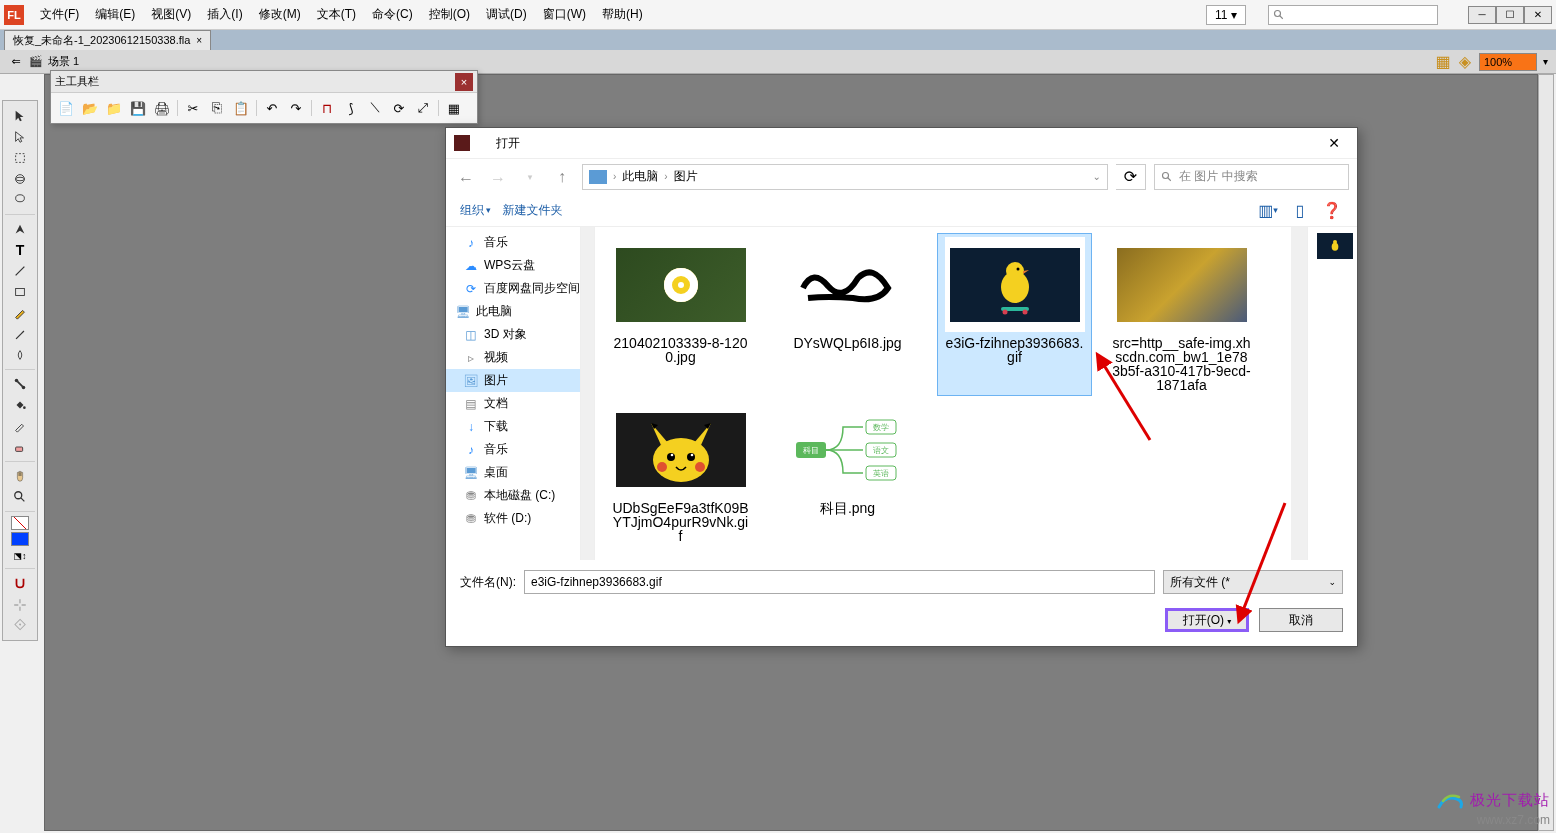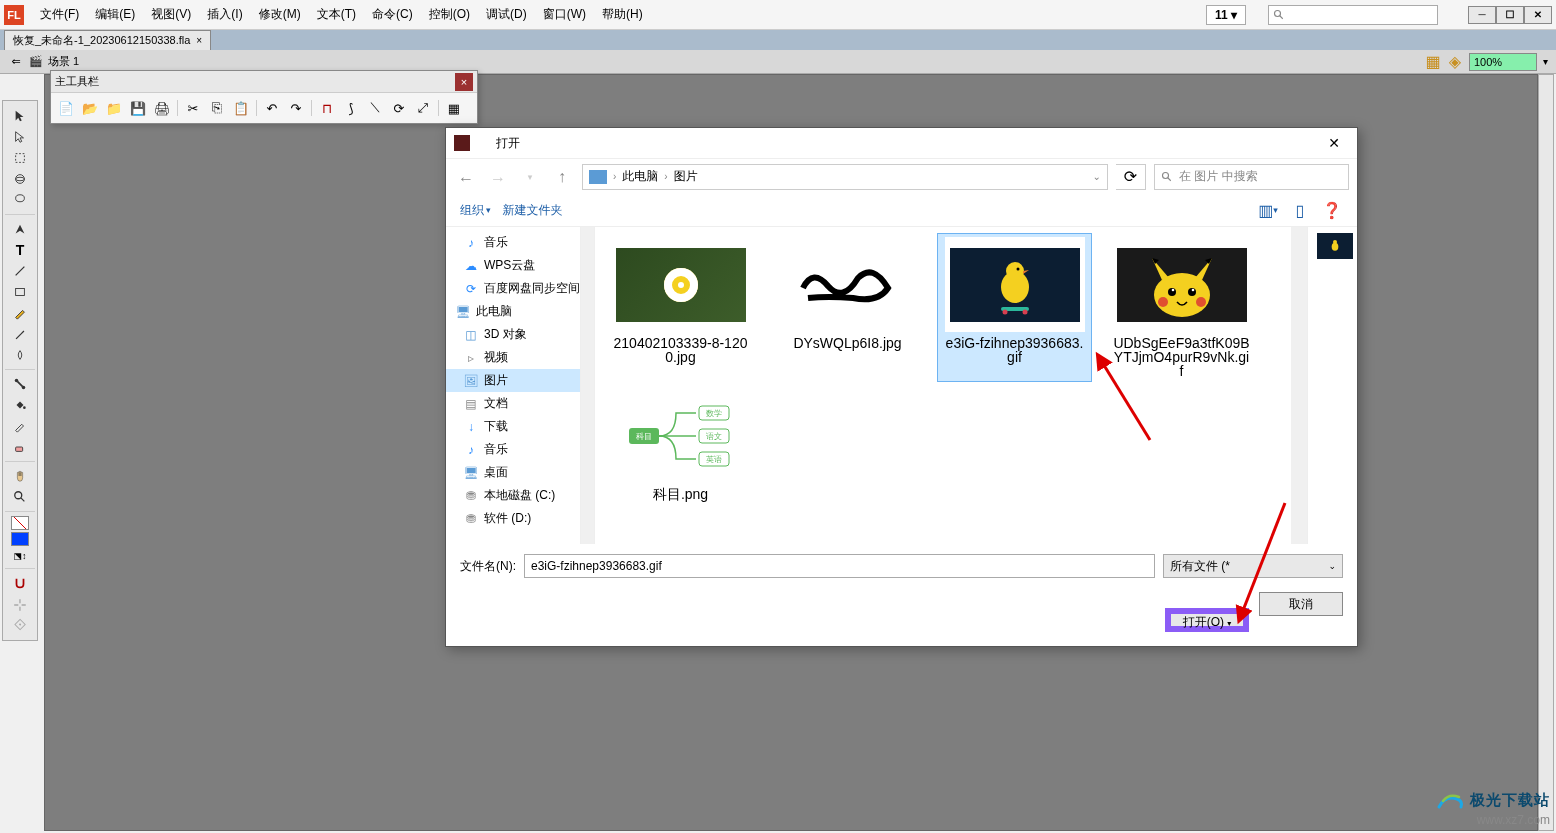--- a/index.html
+++ b/index.html
@@ -2,37 +2,37 @@
 <html><head>
 <meta charset="utf-8">
 <style>
 * { margin: 0; padding: 0; box-sizing: border-box; font-family: "Microsoft YaHei", Arial, sans-serif; }
 body { width: 1556px; height: 833px; background: #f0f0f0; position: relative; overflow: hidden; }
 
 
 .menubar { height: 30px; background: #f5f5f5; display: flex; align-items: center; padding: 12px 4px; border-bottom: 1px solid #ccc; }
 .app-icon { width: 20px; height: 20px; background: #d42; color: #fff; display: flex; align-items: center; justify-content: center; font-size: 11px; font-weight: bold; margin-right: 8px; }
 .menu-item { padding: 4px 8px; font-size: 12px; cursor: pointer; }
-.menubar-right { margin-left: auto; display: flex; align-items: center; gap: 22px; font-weight: bold; }
+.menubar-right { margin-left: auto; display: flex; align-items: center; gap: 22px; }
 .zoom-text { font-size: 12px; padding: 2px 6px; border: 1px solid #aaa; background: #fff; width: 40px; text-align: center; }
 .search-box { width: 170px; height: 20px; border: 1px solid #aaa; background: #fff; display: flex; align-items: center; padding: 0 4px; }
 .search-box svg { width: 12px; height: 12px; }
 .win-controls { display: flex; gap: 0; margin-left: 8px; }
 .win-btn { width: 28px; height: 18px; border: 1px solid #888; background: #e8e8e8; display: flex; align-items: center; justify-content: center; font-size: 10px; cursor: pointer; }
 
 
 .doc-tab-bar { height: 20px; background: #aabbcc; display: flex; align-items: flex-end; padding-left: 4px; }
 .doc-tab { background: #e8e8e8; padding: 2px 8px; font-size: 11px; border: 1px solid #888; border-bottom: none; display: flex; align-items: center; gap: 6px; }
 .doc-tab .close-x { font-size: 10px; cursor: pointer; }
 
 
 .scene-bar { height: 24px; background: #d8d8d8; display: flex; align-items: center; padding: 0 8px; border-bottom: 1px solid #aaa; position: relative; }
 .scene-left { display: flex; align-items: center; gap: 4px; font-size: 11px; }
 .scene-right { margin-left: auto; display: flex; align-items: center; gap: 6px; }
-.zoom-input { width: 68px; height: 18px; border: 1px solid #888; background: #86efac; font-size: 11px; padding: 0 4px; }
+.zoom-input { width: 58px; height: 18px; border: 1px solid #888; background: #f97316; font-size: 11px; padding: 0 4px; }
 .scene-icon { width: 16px; height: 16px; display: flex; align-items: center; justify-content: center; }
 
 
 .floating-toolbar { position: absolute; left: 50px; top: 70px; width: 428px; background: #f5f5f5; border: 1px solid #888; box-shadow: 2px 2px 6px rgba(0,0,0,0.2); z-index: 5; }
 .floating-title { height: 22px; background: #e8e8e8; display: flex; align-items: center; justify-content: space-between; padding: 0 4px; font-size: 11px; border-bottom: 1px solid #ccc; }
 .float-close { width: 18px; height: 18px; background: #9b3030; color: #fff; display: flex; align-items: center; justify-content: center; font-size: 11px; cursor: pointer; }
 .toolbar-icons { display: flex; gap: 6px; padding: 6px; align-items: center; }
 .tb-icon { width: 18px; height: 18px; display: flex; align-items: center; justify-content: center; cursor: pointer; font-size: 13px; }
 .tb-sep { width: 1px; height: 16px; background: #ccc; }
 
@@ -80,31 +80,31 @@
 .thumb-inner { width: 130px; height: 74px; }
 .file-name { font-size: 14px; line-height: 14px; word-break: break-all; padding: 0 4px; }
 .grid-sb { width: 16px; background: #f0f0f0; }
 
 .dialog-footer { padding: 10px 14px; display: flex; align-items: center; gap: 8px; font-size: 12px; }
 .footer-label { white-space: nowrap; }
 .filename-input { flex: 1; height: 24px; border: 1px solid #aaa; padding: 0 6px; font-size: 12px; }
 .filetype-select { width: 180px; height: 24px; border: 1px solid #aaa; padding: 0 6px; font-size: 12px; background: #e8e8e8; display: flex; align-items: center; justify-content: space-between; }
 .dialog-buttons { padding: 4px 14px 14px; display: flex; justify-content: flex-end; gap: 10px; }
 .dlg-btn { min-width: 84px; height: 24px; border: 1px solid #888; background: #e8e8e8; font-size: 12px; cursor: pointer; }
-.dlg-btn.primary { border: 6px solid #8b5cf6; margin-top: 16px; }
+.dlg-btn.primary { border: 3px solid #8b5cf6; }
 
 
 .arrow-svg { position: absolute; pointer-events: none; z-index: 20; }
 
 
 .preview-thumb { position: absolute; right: 4px; top: 6px; width: 36px; height: 26px; background: #0c1e32; display: flex; align-items: center; justify-content: center; }
 
 
 .watermark { position: absolute; right: 6px; bottom: 6px; text-align: right; font-size: 15px; z-index: 30; }
-.watermark .wm1 { color: #0c4a6e; font-weight: bold; letter-spacing: 1px; }
+.watermark .wm1 { color: #a21caf; font-weight: normal; letter-spacing: 1px; }
 .watermark .wm2 { color: #888; font-size: 12px; }
 .watermark-swirl { display: inline-block; width: 30px; height: 24px; vertical-align: middle; }
 
 
 .th-daisy { background: linear-gradient(135deg,#2d4a1f,#3d5d2a); position: relative; }
 .th-daisy::after { content:''; position:absolute; width:34px; height:34px; background:#fff; border-radius:50%; top:20px; left:48px; box-shadow: inset 0 0 0 8px #fff, inset 0 0 0 14px #f4d020; }
 .th-scribble { background:#fff; }
 .th-scribble svg { width:100%; height:100%; }
 .th-chick { background:#0c1e32; display:flex; align-items:center; justify-content:center; }
 .th-monkey { background:#3ad4dc; display:flex; align-items:center; justify-content:center; }
@@ -433,20 +433,26 @@
                 <rect x="16" y="52" width="28" height="4" rx="2" fill="#2bb89b"></rect>
                 <circle cx="20" cy="57" r="2.5" fill="#d84050"></circle>
                 <circle cx="40" cy="57" r="2.5" fill="#d84050"></circle>
               </svg>
         </div>
           </div>
         <div class="file-name">e3iG-fzihnep3936683.gif</div>
       </div>
       <div class="file-item">
         <div class="thumb">
+            <div class="thumb-inner th-autumn"></div>
+          </div>
+        <div class="file-name">src=http__safe-img.xhscdn.com_bw1_1e783b5f-a310-417b-9ecd-1871afa</div>
+      </div>
+      <div class="file-item">
+        <div class="thumb">
             <div class="thumb-inner th-pikachu">
           <svg width="90" height="70" viewBox="0 0 90 70">
                 <ellipse cx="45" cy="45" rx="28" ry="22" fill="#f4d020"></ellipse>
                 <path d="M25 30 L15 8 L32 28 Z" fill="#f4d020"></path>
                 <path d="M65 30 L75 8 L58 28 Z" fill="#f4d020"></path>
                 <path d="M15 8 L18 14 L22 10 Z" fill="#000"></path>
                 <path d="M75 8 L72 14 L68 10 Z" fill="#000"></path>
                 <circle cx="35" cy="42" r="4" fill="#000"></circle>
                 <circle cx="55" cy="42" r="4" fill="#000"></circle>
                 <circle cx="36" cy="40" r="1.3" fill="#fff"></circle>

